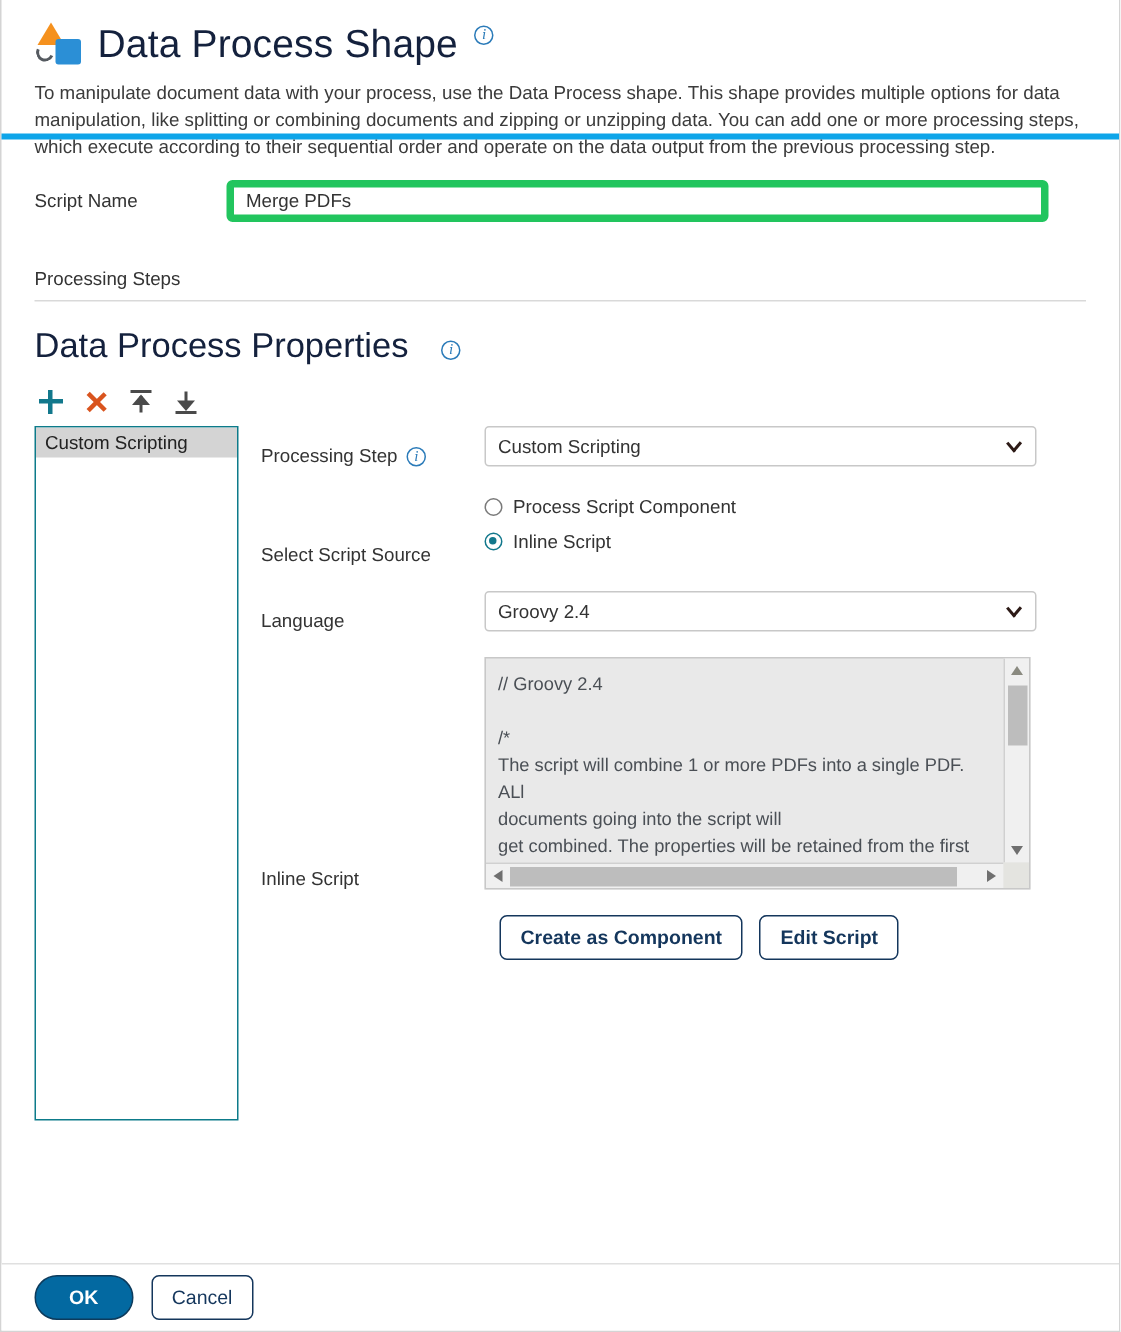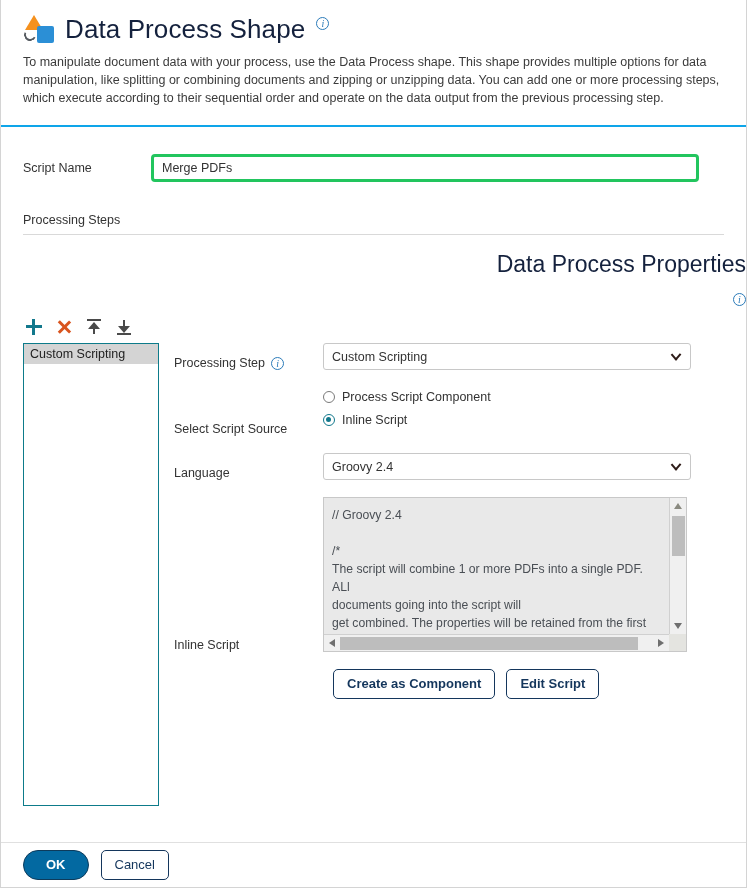--- a/index.html
+++ b/index.html
@@ -20,22 +20,22 @@
     width: 747px; height: 888px;
     background: #fff;
     border-left: 1px solid #d4d4d4;
     border-right: 1px solid #d4d4d4;
     border-bottom: 1px solid #d4d4d4;
   }
 
   
   .header {
     padding: 14px 22px 16px 22px;
-    border-bottom: 2px solid #0ea5e9;
-    height: 127px;
+    border-bottom: 4px solid #0ea5e9;
+    height: 93px;
   }
   .title-row {
     display: flex;
     align-items: center;
     gap: 8px;
     margin: 0 0 8px 0;
   }
   .shape-icon {
     width: 34px; height: 30px;
     position: relative;
@@ -105,21 +105,21 @@
   }
   .field-label {
     width: 128px;
     font-size: 12.5px;
     color: #333;
     flex: none;
   }
   .text-input {
     flex: 1;
     height: 28px;
-    border: 3px solid #22c55e;
+    border: 5px solid #22c55e;
     border-radius: 4px;
     background: #fff;
     font-family: "Liberation Sans", sans-serif;
     font-size: 12.5px;
     color: #333;
     padding: 0 8px;
     outline: none;
     max-width: 548px;
   }
 
@@ -130,23 +130,22 @@
     color: #333;
     padding-bottom: 7px;
     border-bottom: 1px solid #d9d9d9;
   }
   h2.sub-title {
     margin: 16px 0 0 22px;
     font-size: 23px;
     font-weight: 400;
     color: #14213d;
     display: flex;
-    align-items: flex-end;
-    gap: 12px;
-    flex-direction: column;
+    align-items: center;
+    gap: 22px;
   }
   h2.sub-title .info-icon { position: relative; top: 3px; }
 
   
   .toolbar {
     margin: 14px 0 0 24px;
     display: flex;
     align-items: center;
     gap: 12px;
     height: 20px;

